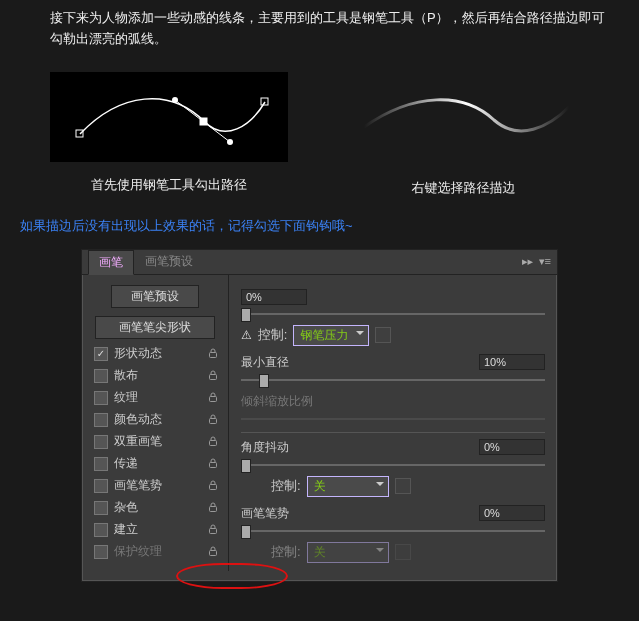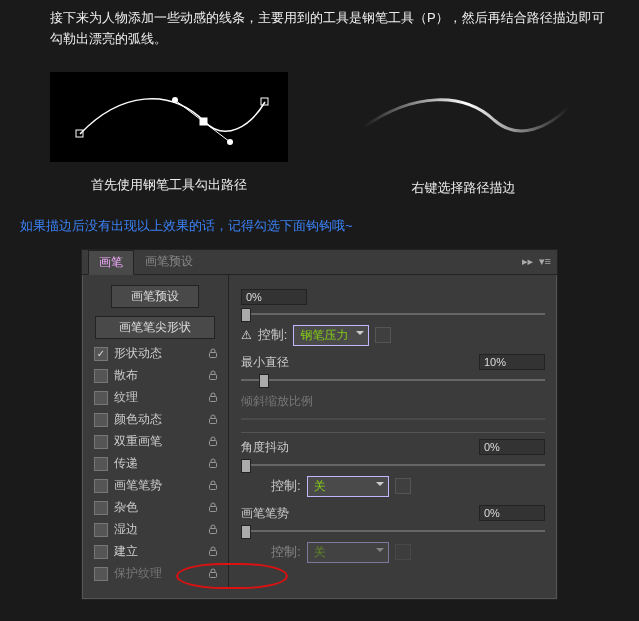--- a/index.html
+++ b/index.html
@@ -158,28 +158,20 @@
               <div class="opt">
                 <span class="cb"></span>
                 <span class="lbl">杂色</span>
                 <span class="lock"><svg class="lock-svg" viewBox="0 0 10 10">
                     <rect x="1.5" y="4.5" width="7" height="5" rx="1" fill="none" stroke="#999"></rect>
                     <path d="M3 4.5 V3 a2 2 0 0 1 4 0 V4.5" fill="none" stroke="#999"></path>
                   </svg></span>
               </div>
               <div class="opt">
                 <span class="cb"></span>
-                <span class="lbl">湿边</span>
-                <span class="lock"><svg class="lock-svg" viewBox="0 0 10 10">
-                    <rect x="1.5" y="4.5" width="7" height="5" rx="1" fill="none" stroke="#999"></rect>
-                    <path d="M3 4.5 V3 a2 2 0 0 1 4 0 V4.5" fill="none" stroke="#999"></path>
-                  </svg></span>
-              </div>
-              <div class="opt">
-                <span class="cb"></span>
                 <span class="lbl">建立</span>
                 <span class="lock"><svg class="lock-svg" viewBox="0 0 10 10">
                     <rect x="1.5" y="4.5" width="7" height="5" rx="1" fill="none" stroke="#999"></rect>
                     <path d="M3 4.5 V3 a2 2 0 0 1 4 0 V4.5" fill="none" stroke="#999"></path>
                   </svg></span>
               </div>
               <div class="opt dim">
                 <span class="cb"></span>
                 <span class="lbl">保护纹理</span>
                 <span class="lock"><svg class="lock-svg" viewBox="0 0 10 10">

